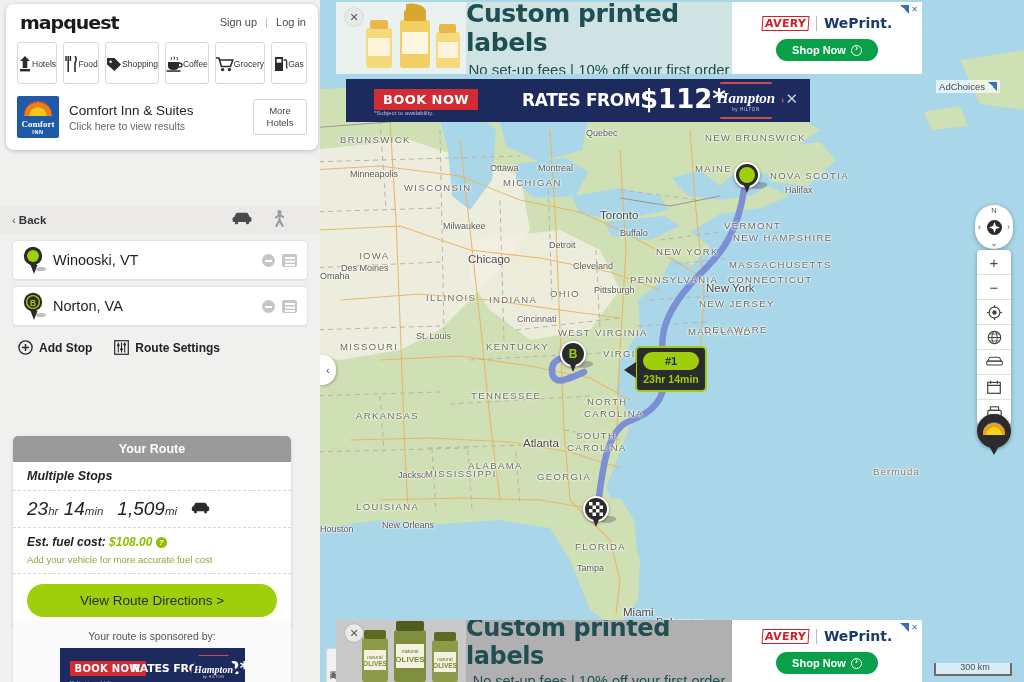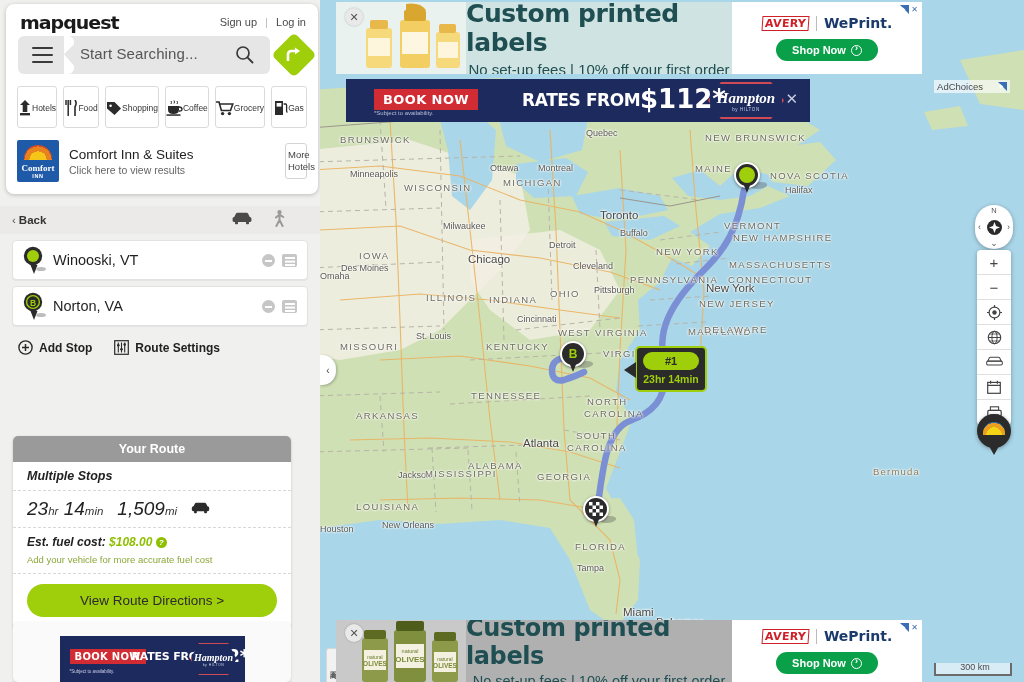--- a/index.html
+++ b/index.html
@@ -77,21 +77,21 @@
     background: radial-gradient(circle at 50% 100%, #f5c518 0 42%, #e8821e 42% 66%, #d04a2a 66% 100%);
     border-radius: 14px 14px 0 0; }
   .ci-t1 { position:absolute; left:4px; top:23px; width:34px; text-align:center;
     font-family:"Liberation Serif", serif; font-size:9px; color:#fff; font-weight:700;}
   .ci-t2 { position:absolute; left:4px; top:33px; width:34px; text-align:center;
     font-size:5.5px; color:#fff; letter-spacing:.6px; font-weight:700;}
   .promo-txt { flex:1; padding-left: 10px; }
   .promo-title { font-size: 13.5px; color: #222; }
   .promo-sub { font-size: 10.5px; color: #666; margin-top: 2px; }
   .more-hotels {
-    width: 22px; border: 1px solid #d4d4d4; border-radius: 3px; background:#fff;
+    width: 54px; border: 1px solid #d4d4d4; border-radius: 3px; background:#fff;
     font-size: 9.5px; color:#444; text-align:center; padding: 5px 2px; line-height: 1.3;
     cursor:pointer;
   }
 
   
   .backbar {
     position:absolute; left:0; top:206px; width: 320px; height: 28px;
     background:#eceae8; display:flex; align-items:center;
   }
   .back { font-size: 11.5px; color:#333; font-weight:700; margin-left:12px; cursor:pointer; }
@@ -274,22 +274,22 @@
   .avery-logo { color:#cf2027; font-family:"DejaVu Sans", sans-serif; font-weight:700; font-size:11px;
     border:1.5px solid #cf2027; padding:0 2px; letter-spacing:.3px; transform:skewX(-4deg); }
   .avery-div { width:1px; height:15px; background:#bbb; }
   .weprint { color:#1a3a6b; font-family:"DejaVu Sans", sans-serif; font-weight:700; font-size:14px; }
   .shopnow { margin-top:8px; background:#0aa04a; color:#fff; border-radius:14px;
     font-size:11px; font-weight:700; padding:5px 16px; display:flex; align-items:center; gap:5px; cursor:pointer;}
   .shopnow i { width:11px;height:11px;border-radius:50%;border:1.2px solid #fff; display:inline-block;
     position:relative;}
   .shopnow i::after{content:'›'; position:absolute; left:3px; top:-3px; font-size:9px; font-style:normal;}
   .adchoices { position:absolute; right:4px; top:3px; font-size:8px; color:#3b6fb5; display:flex; gap:2px; cursor:pointer;}
-  .adc-map { position:absolute; right:14px; top:80px; font-size:9.5px; color:#4a4a4a; z-index:25;
-    background:rgba(255,255,255,.65); padding:1px 3px; display:flex; align-items:center; gap:15px; cursor:pointer;}
+  .adc-map { position:absolute; right:24px; top:80px; font-size:9.5px; color:#4a4a4a; z-index:25;
+    background:rgba(255,255,255,.65); padding:1px 3px; display:flex; align-items:center; gap:3px; cursor:pointer;}
 
   .ad-hampton {
     position:absolute; left:26px; top:79px; width:464px; height:43px; background:#1d2a5e; z-index:26;
   }
   .ahb-book { position:absolute; left:28px; top:10px; background:#d12b33; color:#fff;
     font-family:"DejaVu Sans", sans-serif; font-weight:700; font-size:13px; padding:3px 9px; letter-spacing:.4px;}
   .ahb-sub { position:absolute; left:28px; top:31px; color:#b9bfd8; font-size:6px; }
   .ahb-rates { position:absolute; left:176px; top:11px; color:#fff; font-size:17px;
     font-family:"DejaVu Sans", sans-serif; font-weight:700; letter-spacing:-.4px;}
   .ahb-price { position:absolute; left:294px; top:5px; color:#fff; font-size:26px; font-weight:700;
@@ -312,43 +312,20 @@
 
       <div class="hdr">
         <div class="logo">mapquest</div>
         <div class="acct">
           <span>Sign up</span>
           <span class="sep">|</span>
           <span>Log in</span>
         </div>
       </div>
 
-      <div class="searchrow">
-        <div class="searchbox">
-          <div class="hamb">
-              <i></i>
-              <i></i>
-              <i></i>
-            </div>
-          <div class="notch"></div>
-          <div class="searchph">Start Searching...</div>
-          <div class="mag">
-            <svg width="19" height="19" viewBox="0 0 19 19">
-                <circle cx="8" cy="8" r="6" fill="none" stroke="#3a3a3a" stroke-width="1.7"></circle>
-                <line x1="12.4" y1="12.4" x2="17.5" y2="17.5" stroke="#3a3a3a" stroke-width="1.9" stroke-linecap="round"></line>
-              </svg>
-          </div>
-        </div>
-        <div class="dirbtn">
-          <svg width="20" height="20" viewBox="0 0 20 20">
-              <path d="M4 16 L4 9 Q4 6 8 6 L14 6" stroke="#fff" stroke-width="2.6" fill="none"></path>
-              <path d="M11 2.5 L16 6 L11 9.5 Z" fill="#fff"></path>
-            </svg>
-        </div>
-      </div>
 
       <div class="cats">
         <div class="cat">
           <span class="cicon">
             <svg width="14" height="16" viewBox="0 0 14 16">
                 <path d="M7 0 L12 5 H9.3 V12 H4.7 V5 H2 Z" fill="#2b2b2b"></path>
                 <rect x="2" y="13" width="10" height="2.4" fill="#2b2b2b"></rect>
               </svg>
           </span>
           <span class="clabel">Hotels</span>
@@ -522,20 +499,21 @@
           <span class="qmark">?</span>
         </div>
       </div>
       <div class="rc-note">Add your vehicle for more accurate fuel cost</div>
       <div class="rc-btnwrap" style="border-top:1px dashed #d8d8d8; margin-top:8px">
         <button class="rc-btn">View Route Directions &gt;</button>
       </div>
     </div>
 
     <div class="sponsor">
+      <div class="sp-txt">Your route is sponsored by:</div>
       <div class="hampton-banner">
         <div class="hb-book">BOOK NOW</div>
         <div class="hb-sub">*Subject to availability.</div>
         <div class="hb-rates">RATES FROM</div>
         <div class="hb-price">$112*</div>
         <div class="hb-hex">
           <b>Hampton</b>
           <s>by HILTON</s>
         </div>
       </div>

